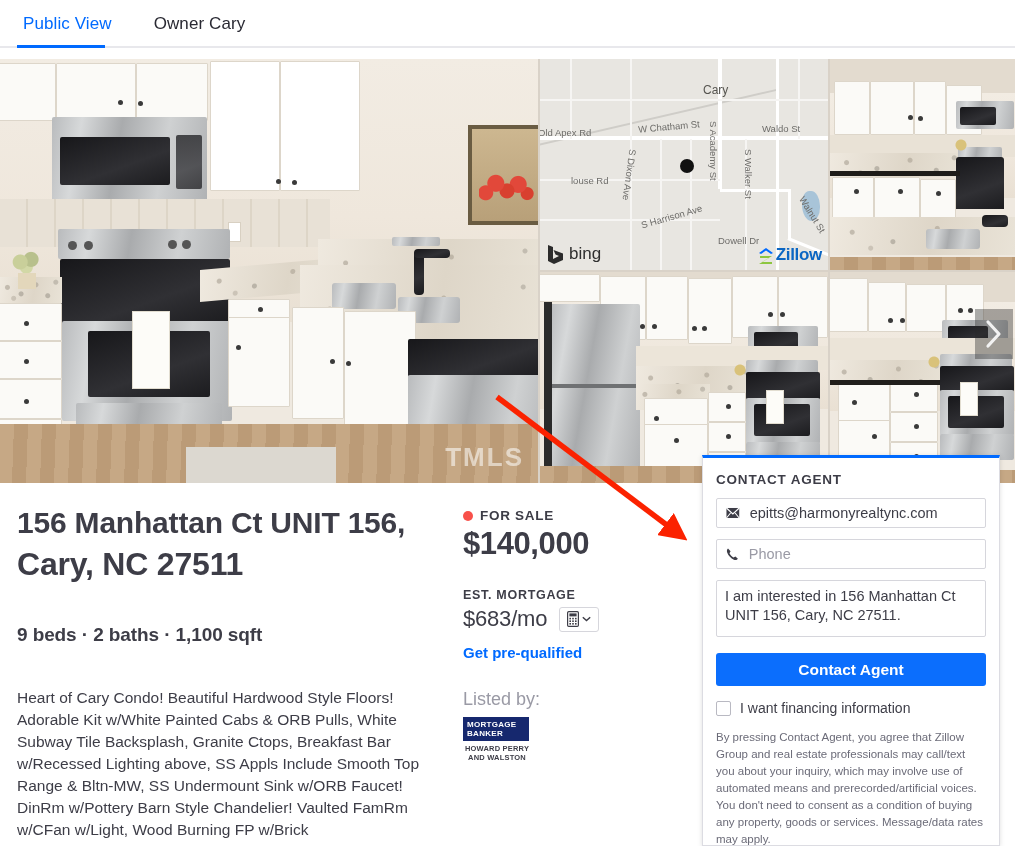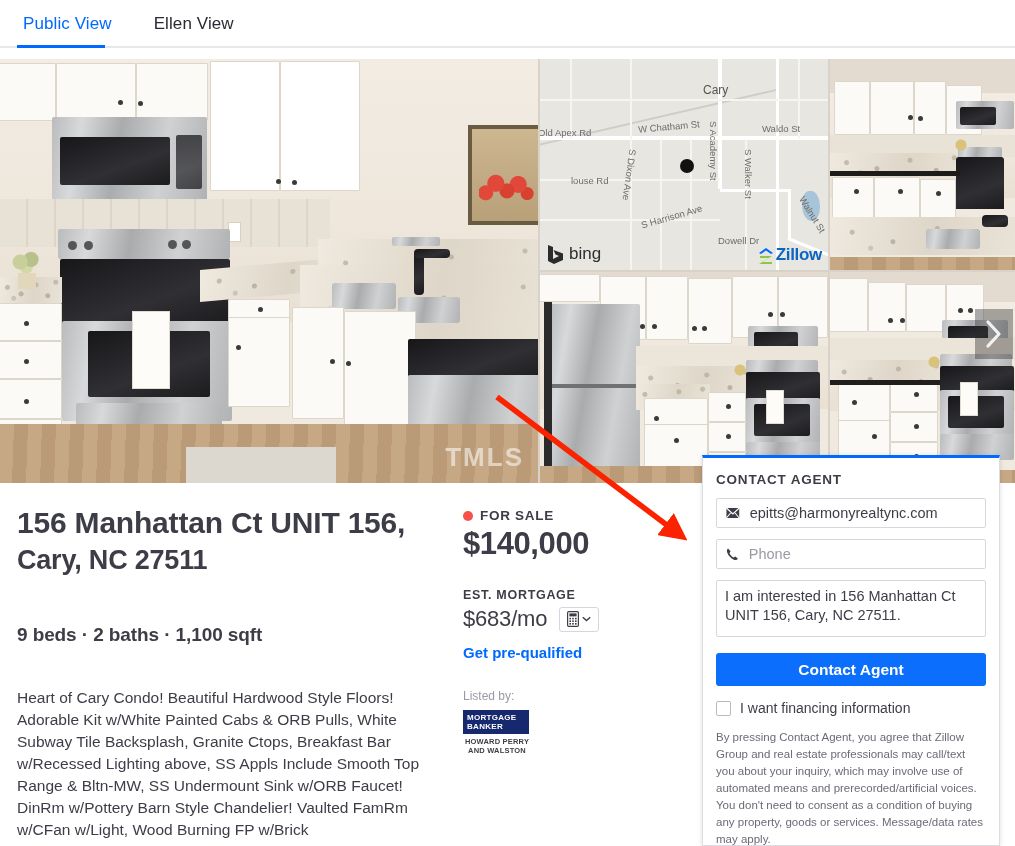--- a/index.html
+++ b/index.html
@@ -122,21 +122,21 @@
   .annot { position:absolute; left:0; top:0; width:1015px; height:846px; pointer-events:none; }
 
   
   .details { position:absolute; left:0; top:483px; width:1015px; height:363px; background:#fff; }
   .divider-v { position:absolute; left:448px; top:483px; width:1px; height:363px; background:#e8e8ec; }
 
   .addr {
     position:absolute; left:17px; top:21px; width:410px;
     font-size:30px; font-weight:bold; color:#3d3d47; line-height:1.25; letter-spacing:-.2px;
   }
-  .addr2 { font-size:27px; display:block; margin-top:2px;}
+  .addr2 { font-size:32px; display:block; margin-top:2px;}
   .facts {
     position:absolute; left:17px; top:141px;
     font-size:19px; font-weight:bold; color:#3d3d47; letter-spacing:-.1px;
   }
   .descr {
     position:absolute; left:17px; top:204px; width:428px;
     font-size:15.5px; line-height:22px; color:#3d3d47;
   }
 
   .price-col { position:absolute; left:463px; top:25px; width:225px; }
@@ -145,21 +145,21 @@
   .forsale-txt { font-size:13.5px; font-weight:bold; color:#3d3d47; letter-spacing:.7px; }
   .price { font-size:31px; font-weight:bold; color:#3d3d47; margin-top:3px; letter-spacing:-.4px; }
   .est-label { font-size:12.5px; font-weight:bold; color:#3d3d47; letter-spacing:.7px; margin-top:26px; }
   .est-row { display:flex; align-items:center; gap:12px; margin-top:4px; }
   .est-amt { font-size:22px; color:#3d3d47; letter-spacing:-.2px; }
   .calc-btn {
     width:40px; height:25px; border:1px solid #d6d6dc; border-radius:3px; background:#fff;
     display:flex; align-items:center; justify-content:center; gap:3px; cursor:pointer;
   }
   .prequal { font-size:15px; font-weight:bold; color:#006aff; margin-top:12px; cursor:pointer; }
-  .listedby { font-size:12px; color:#9a9aa5; margin-top:28px; }
+  .listedby { font-size:18px; color:#9a9aa5; margin-top:28px; }
   .cb-logo { margin-top:7px; width:68px; }
   .cb-box {
     background:#16286e; color:#fff; font-size:8px; font-weight:bold; line-height:9px;
     padding:3px 4px; letter-spacing:.3px; text-align:left; width:66px;
   }
   .cb-sub { font-size:7.5px; line-height:9px; color:#3d3d47; text-align:center; margin-top:3px; font-weight:bold; letter-spacing:.2px;}
 
   
   .contact {
     position:absolute; left:702px; top:455px; width:298px; height:391px;
@@ -194,21 +194,21 @@
   .legal { margin-top:13px; font-size:11.5px; line-height:17px; color:#6b6b78; }
 
   .icon-g { fill:#3d3d47; }
 </style>
 </head>
 <body>
 
 <div class="topbar">
   <div class="tabs">
     <button class="tab active">Public View</button>
-    <button class="tab">Ellen View</button>
+    <button class="tab">Owner Cary</button>
   </div>
   <div class="tabline"></div>
   <div class="tabline-active"></div>
 </div>
 
 <div class="gallery">
 
   <div class="hero">
     <div class="kit">
       <div class="k-ceiling"></div>

